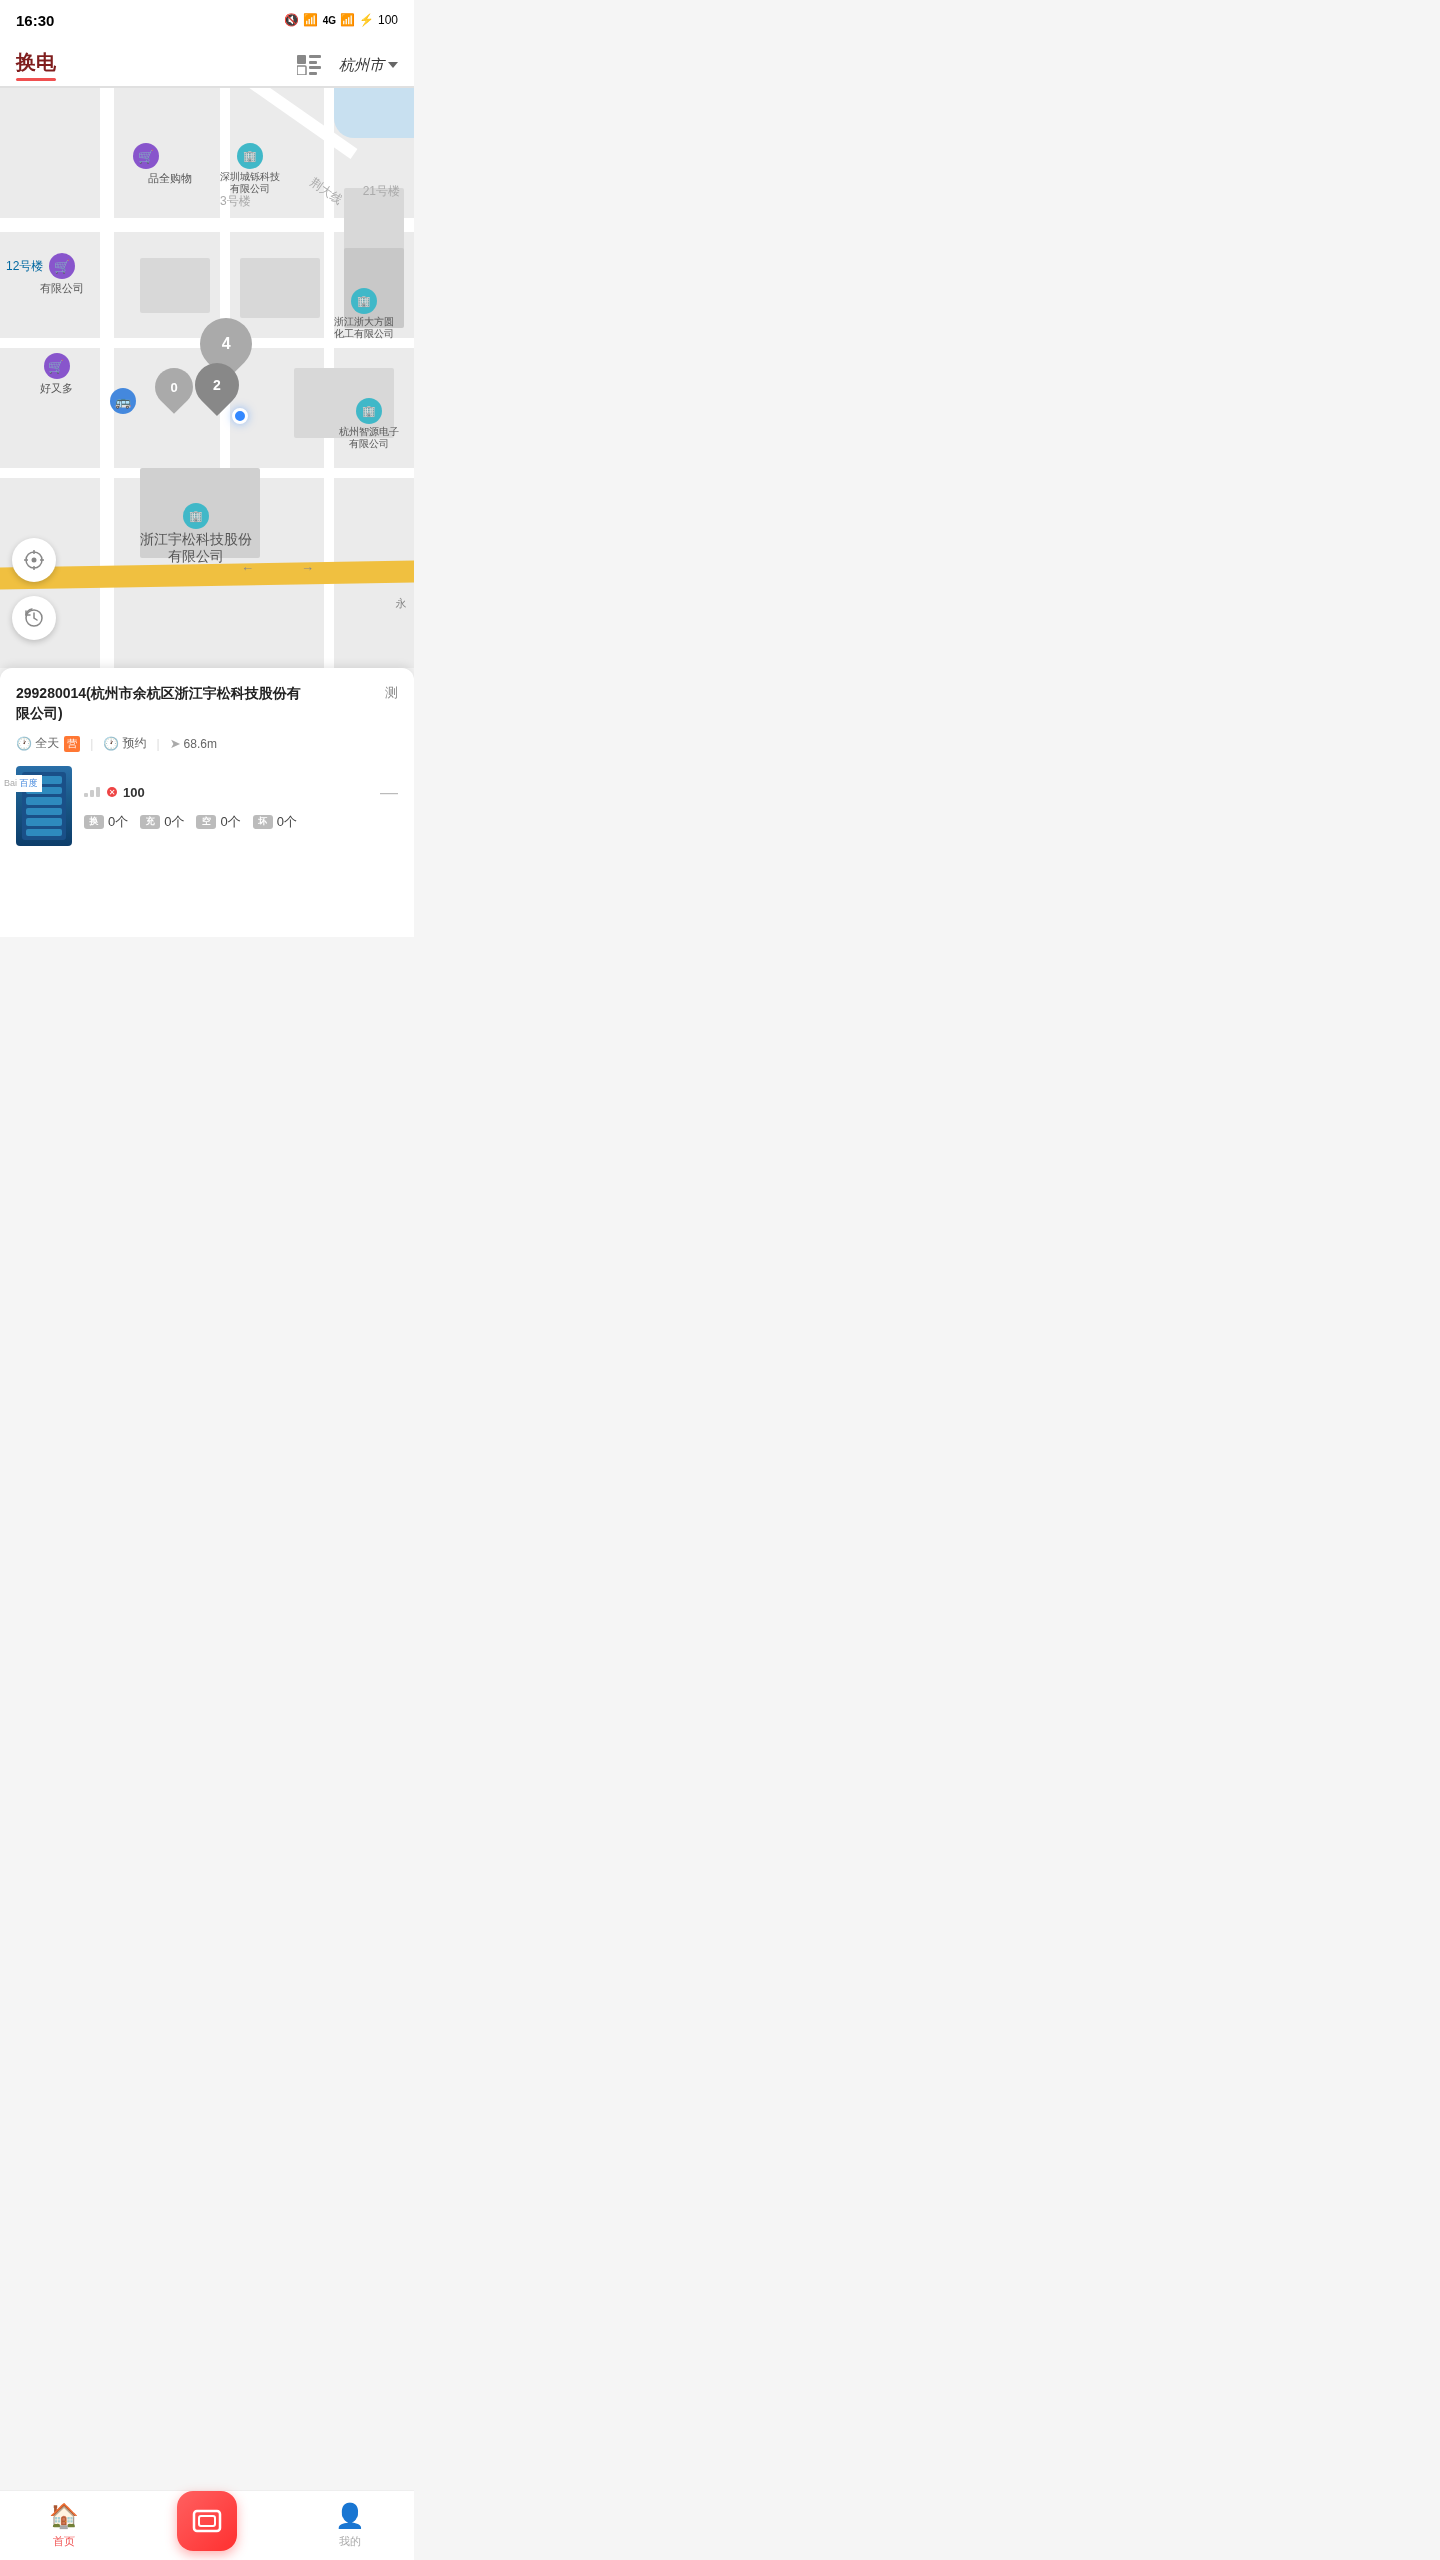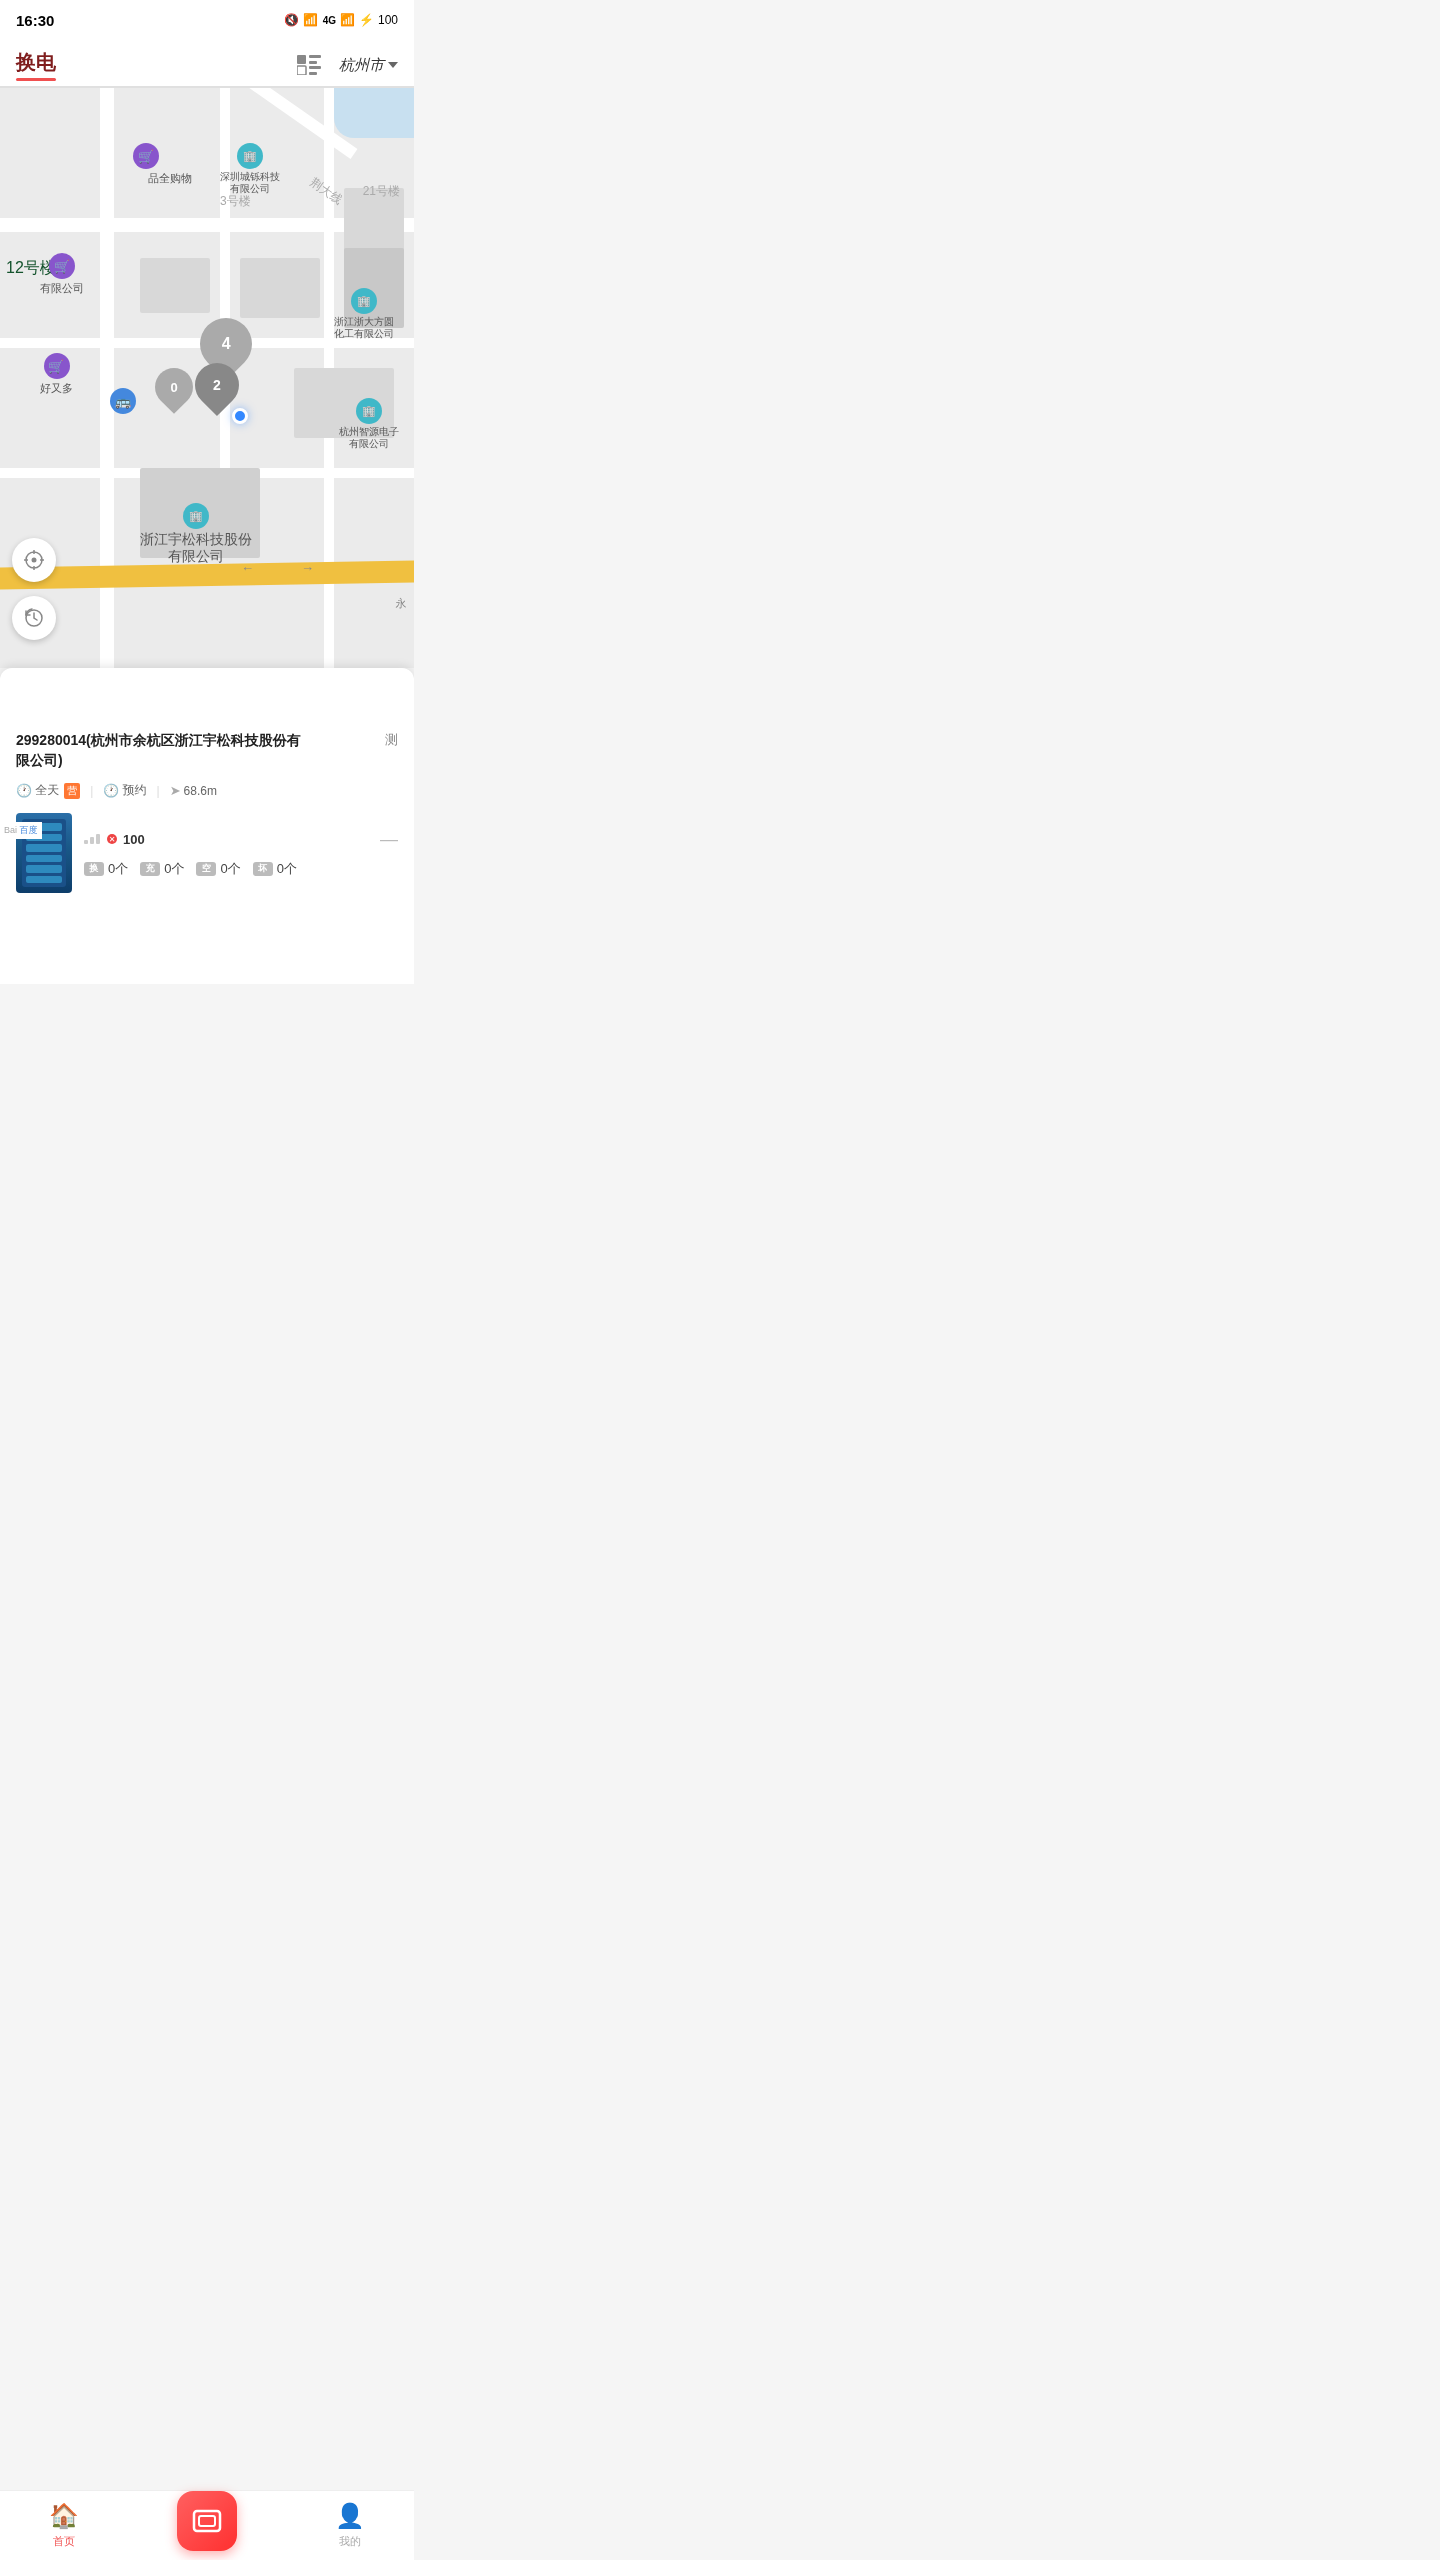--- a/index.html
+++ b/index.html
@@ -235,21 +235,20 @@
       border-top-right-radius: 12px;
       padding: 16px;
       min-height: 200px;
       box-shadow: 0 -2px 10px rgba(0,0,0,0.1);
     }
     .info-header {
       display: flex;
       align-items: flex-start;
       justify-content: space-between;
       margin-bottom: 12px;
-      margin-top: 47px;
     }
     .info-title {
       font-size: 14px;
       font-weight: 600;
       color: #222;
       max-width: 75%;
       line-height: 1.4;
     }
     .info-preview-btn {
       font-size: 13px;
@@ -495,21 +494,21 @@
   <div style="position:absolute;bottom:80px;right:6px;font-size:11px;color:#888;writing-mode:vertical-rl;">永</div>
 
   <div class="building" style="top:170px;left:140px;width:70px;height:55px;"></div>
   <div class="building" style="top:170px;left:240px;width:80px;height:60px;"></div>
   <div class="building" style="top:100px;right:10px;width:60px;height:80px;"></div>
   <div class="building" style="top:160px;right:10px;width:60px;height:80px;background:#c8c8c8;"></div>
   <div class="building" style="top:280px;right:20px;width:100px;height:70px;"></div>
   <div class="building" style="top:380px;left:140px;width:120px;height:90px;background:#d0d0d0;"></div>
 
   <div class="building-label" style="top:95px;right:14px;font-size:12px;color:#aaa;">21号楼</div>
-  <div class="building-label" style="top:170px;left:6px;font-size:16px;color:#14532d;">12号楼</div>
+  <div class="building-label" style="top:170px;left:6px;font-size:12px;color:#0369a1;">12号楼</div>
   <div class="building-label" style="top:105px;left:220px;font-size:12px;color:#aaa;">3号楼</div>
   <div class="building-label" style="top:95px;right:70px;font-size:12px;color:#aaa;transform:rotate(35deg);">荆大线</div>
 
   <div class="poi" style="top:55px;left:100px;">
     <div class="poi-icon-purple">🛒</div>
     <span style="font-size:11px;color:#555;white-space:nowrap;padding-left:48px;">品全购物</span>
   </div>
 
   <div class="poi" style="top:165px;left:40px;">
     <div class="poi-icon-purple">🛒</div>

